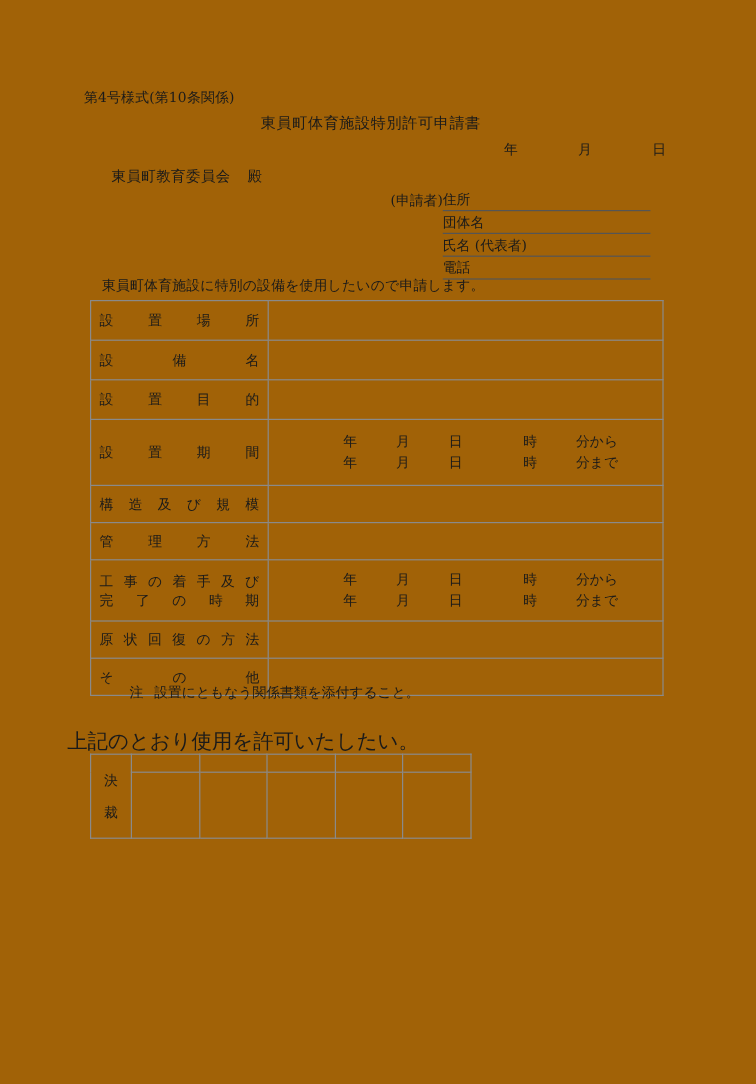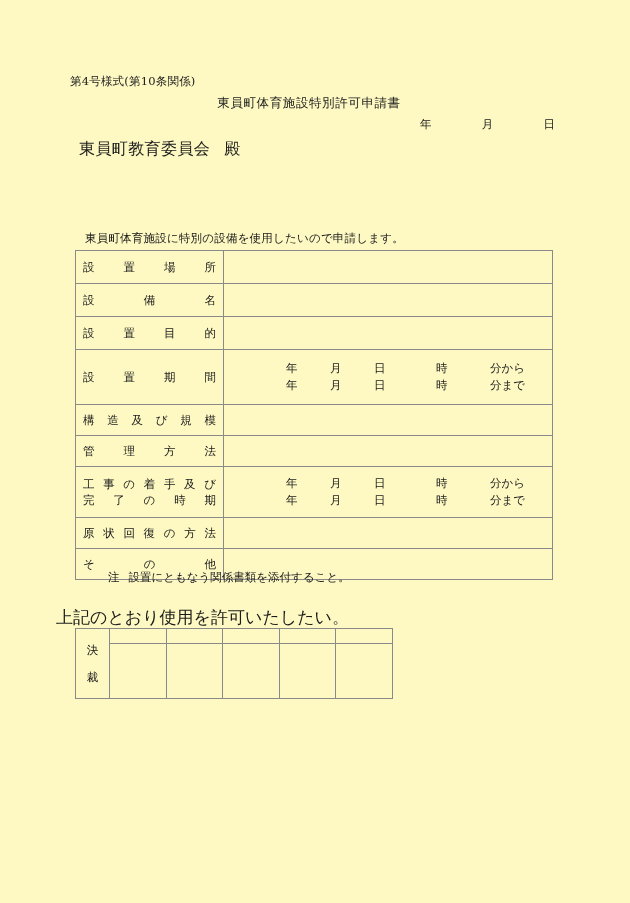--- a/index.html
+++ b/index.html
@@ -4,21 +4,21 @@
 <style>
   html, body {
     margin: 0;
     padding: 0;
     background: #ffffff;
   }
   .page {
     position: relative;
     width: 630px;
     height: 903px;
-    background: #fef9c3;
+    background: #a16207;
     font-family: "DejaVu Serif", "Liberation Serif", serif;
     color: #1a1a1a;
     overflow: hidden;
   }
 
   
   .form-no {
     position: absolute;
     left: 70px;
     top: 74px;
@@ -41,23 +41,23 @@
     top: 117px;
     width: 135px;
     font-size: 11.5px;
     display: flex;
     justify-content: space-between;
   }
   .date-line span { display: inline-block; }
 
   .addressee {
     position: absolute;
-    left: 79px;
+    left: 93px;
     top: 139px;
-    font-size: 16px;
+    font-size: 12px;
     letter-spacing: 0.4px;
     white-space: nowrap;
   }
   .addressee .hon { margin-left: 14px; }
 
   
   .applicant {
     position: absolute;
     left: 322px;
     top: 157px;
@@ -136,21 +136,21 @@
     font-size: 11.5px;
     line-height: 17px;
     padding-left: 62px;
   }
   .period .ln {
     display: flex;
     white-space: nowrap;
   }
   .period .ln .u { display: inline-block; width: 44px; }
   .period .ln .u.gap { width: 62px; }
-  .period .ln .tail { display: inline-block; margin-left: 10px; }
+  .period .ln .tail { display: inline-block; }
 
   
   .note {
     position: absolute;
     left: 72px;
     top: 570px;
     font-size: 11.5px;
     white-space: nowrap;
     margin-left: 36px;
   }
@@ -198,20 +198,38 @@
   <div class="date-line">
     <span>年</span>
     <span>月</span>
     <span>日</span>
   </div>
 
   <div class="addressee">
     <span>東員町教育委員会</span><span class="hon">殿</span>
   </div>
 
+  <div class="applicant">
+    <div class="applicant-row">
+      <span class="prefix">(申請者)</span>
+      <span class="lbl">住所</span>
+    </div>
+    <div class="applicant-row">
+      <span class="prefix"></span>
+      <span class="lbl">団体名</span>
+    </div>
+    <div class="applicant-row">
+      <span class="prefix"></span>
+      <span class="lbl">氏名 (代表者)</span>
+    </div>
+    <div class="applicant-row">
+      <span class="prefix"></span>
+      <span class="lbl">電話</span>
+    </div>
+  </div>
 
   <div class="intro">東員町体育施設に特別の設備を使用したいので申請します。</div>
 
   <table class="main-table">
     <tbody>
       <tr>
         <td class="label">
           <div class="lbl-spread">
             <span>設</span>
             <span>置</span>

